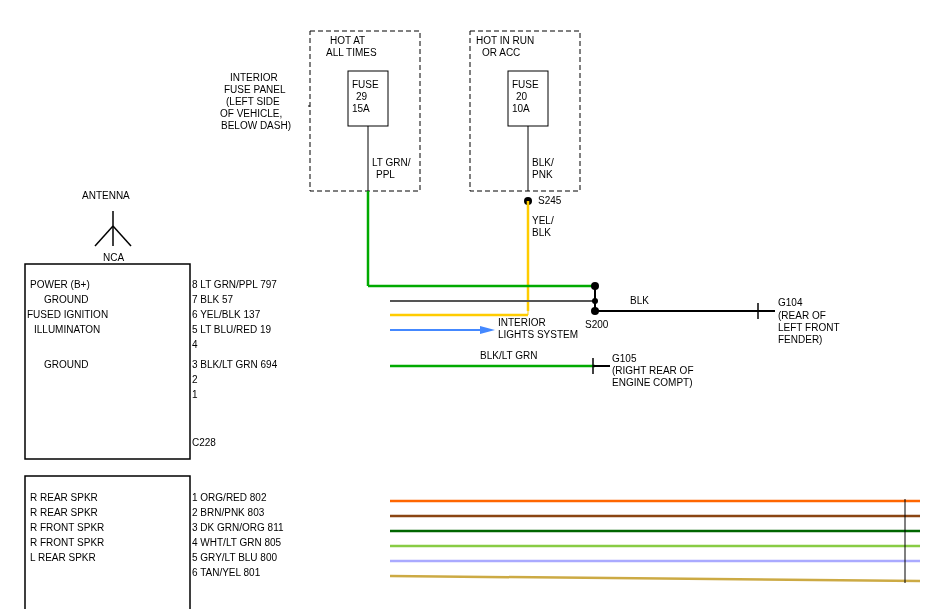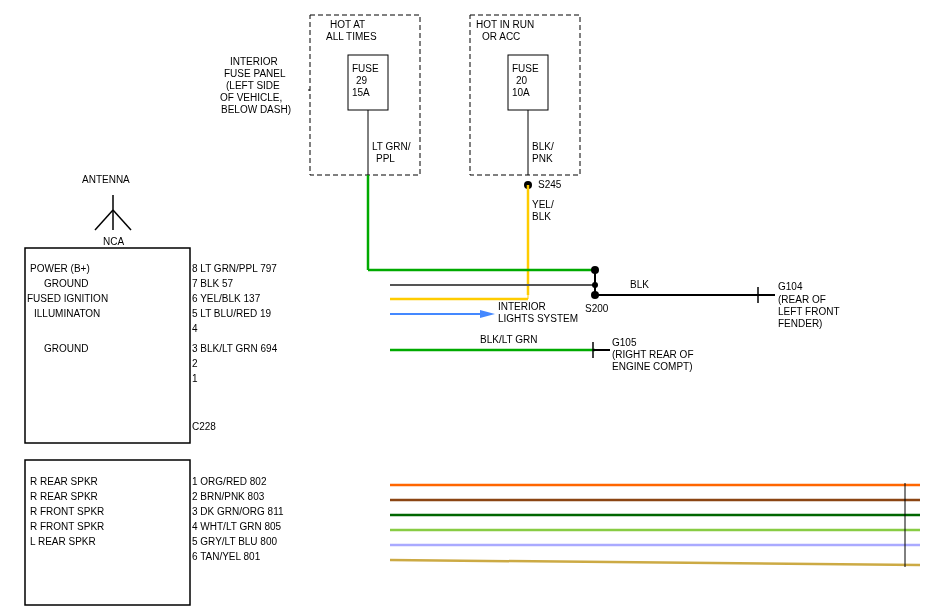--- a/index.html
+++ b/index.html
@@ -7,21 +7,21 @@
       background: #fff;
       font-family: Arial, sans-serif;
       font-size: 11px;
       width: 925px;
       height: 609px;
       overflow: hidden;
       position: relative;
     }
     .diagram {
       position: absolute;
-      top: 0; left: 0;
+      top: 16px; left: 0;
       width: 925px;
       height: 428px;
       background: #fff;
     }
     svg {
       position: absolute;
       top: 0; left: 0;
       width: 925px;
       height: 609px;
     }

